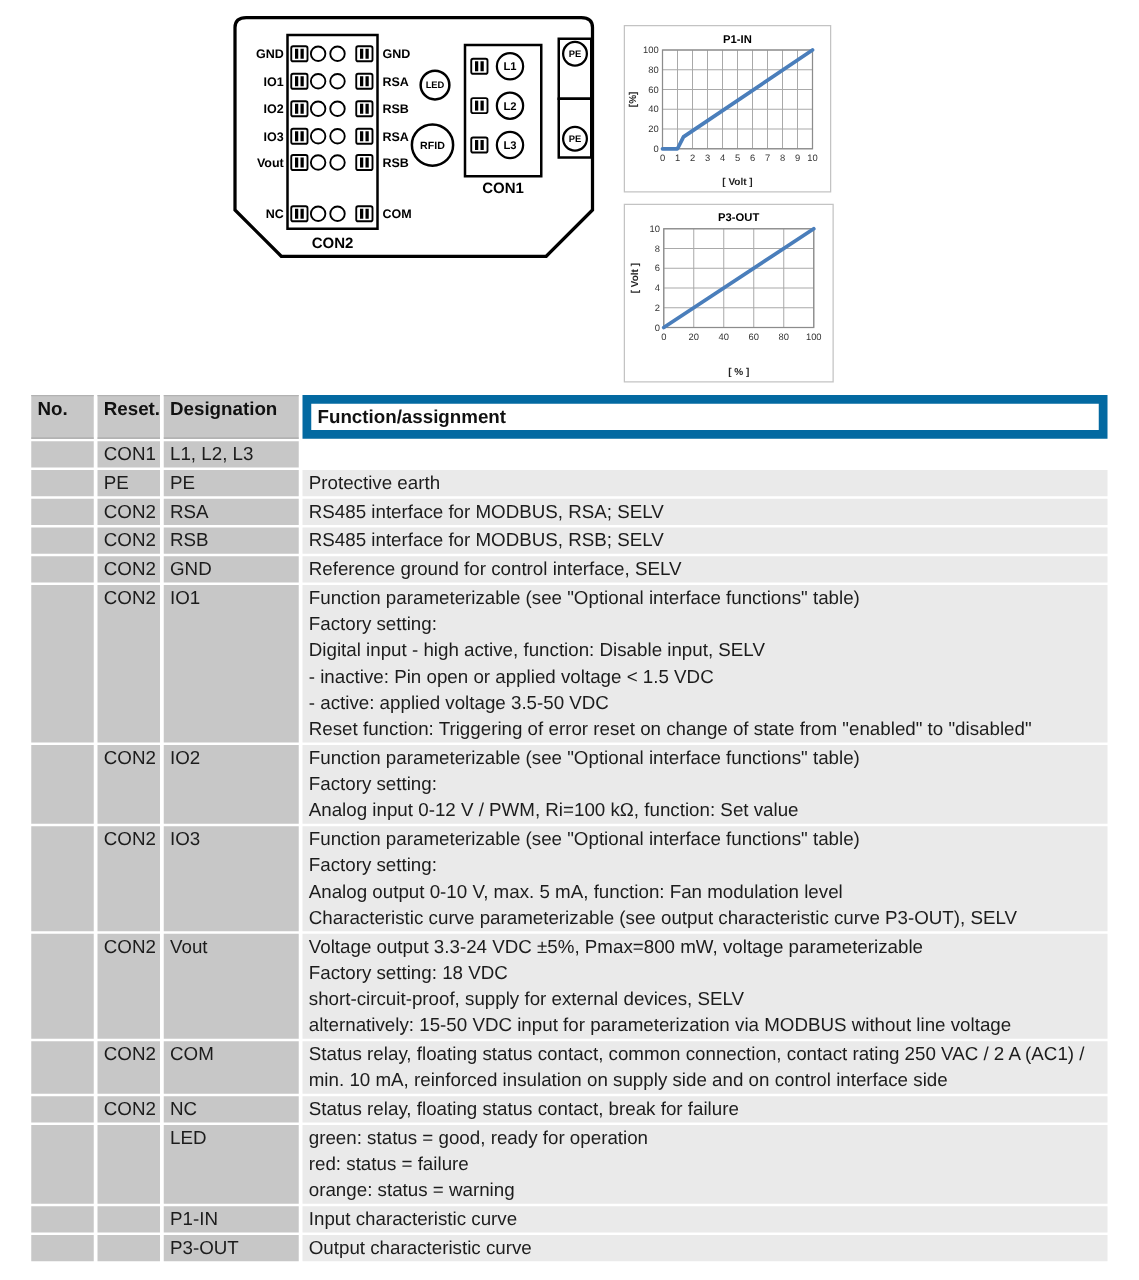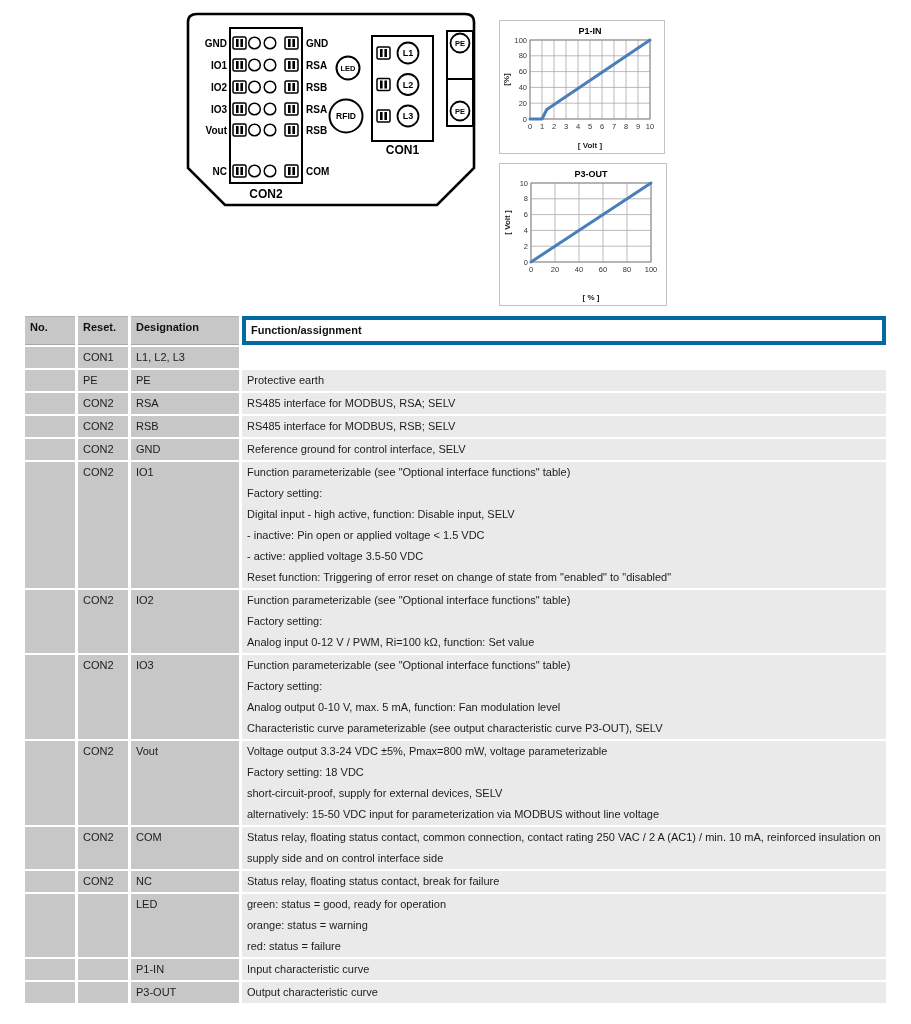--- a/index.html
+++ b/index.html
@@ -20,27 +20,27 @@
   #chart-0 { left:499px; top:20px;  width:164px; height:132px; }
   #chart-1 { left:499px; top:163px; width:166px; height:141px; }
   .ctitle { font-weight:bold; font-size:9px; }
   .ctick  { font-size:7.5px; fill:#333; }
   .caxis  { font-weight:bold; font-size:8px; fill:#222; }
 
   
   .table { position:absolute; left:25px; top:316px; width:861px; }
   .trow  { display:grid; grid-template-columns:50px 50px 108px 1fr;
            column-gap:3px; margin-bottom:2px; }
-  .cell  { font-size:11px; line-height:21px; padding:0 5px; color:#1c1c1c;
+  .cell  { font-size:15px; line-height:21px; padding:0 5px; color:#1c1c1c;
            min-height:21px; }
   .gray  { background:#c7c7c7; }
   .light { background:#eaeaea; }
   .thead .cell { font-weight:bold; color:#111; }
   .thead .gray { border-top:1px solid #b2b2b2; border-bottom:1px solid #a8a8a8; }
-  .thead .hfunc { background:#ffffff; border:4px solid #0369a1; }
+  .thead .hfunc { background:#ffffff; border:7px solid #0369a1; }
   .fline { line-height:21px; }
 </style>
 </head>
 <body>
 
 <div class="page">
 
   <div class="diagram">
     <svg viewBox="0 0 290 198" width="290" height="198">
       <defs>
@@ -301,22 +301,22 @@
           <div class="cell light">
             <div class="fline">Status relay, floating status contact, break for failure</div>
           </div>
         </div>
         <div class="trow">
           <div class="cell gray"></div>
           <div class="cell gray"></div>
           <div class="cell gray">LED</div>
           <div class="cell light">
             <div class="fline">green: status = good, ready for operation</div>
+            <div class="fline">red: status = failure</div>
             <div class="fline">orange: status = warning</div>
-            <div class="fline">red: status = failure</div>
           </div>
         </div>
         <div class="trow">
           <div class="cell gray"></div>
           <div class="cell gray"></div>
           <div class="cell gray">P1-IN</div>
           <div class="cell light">
             <div class="fline">Input characteristic curve</div>
           </div>
         </div>

